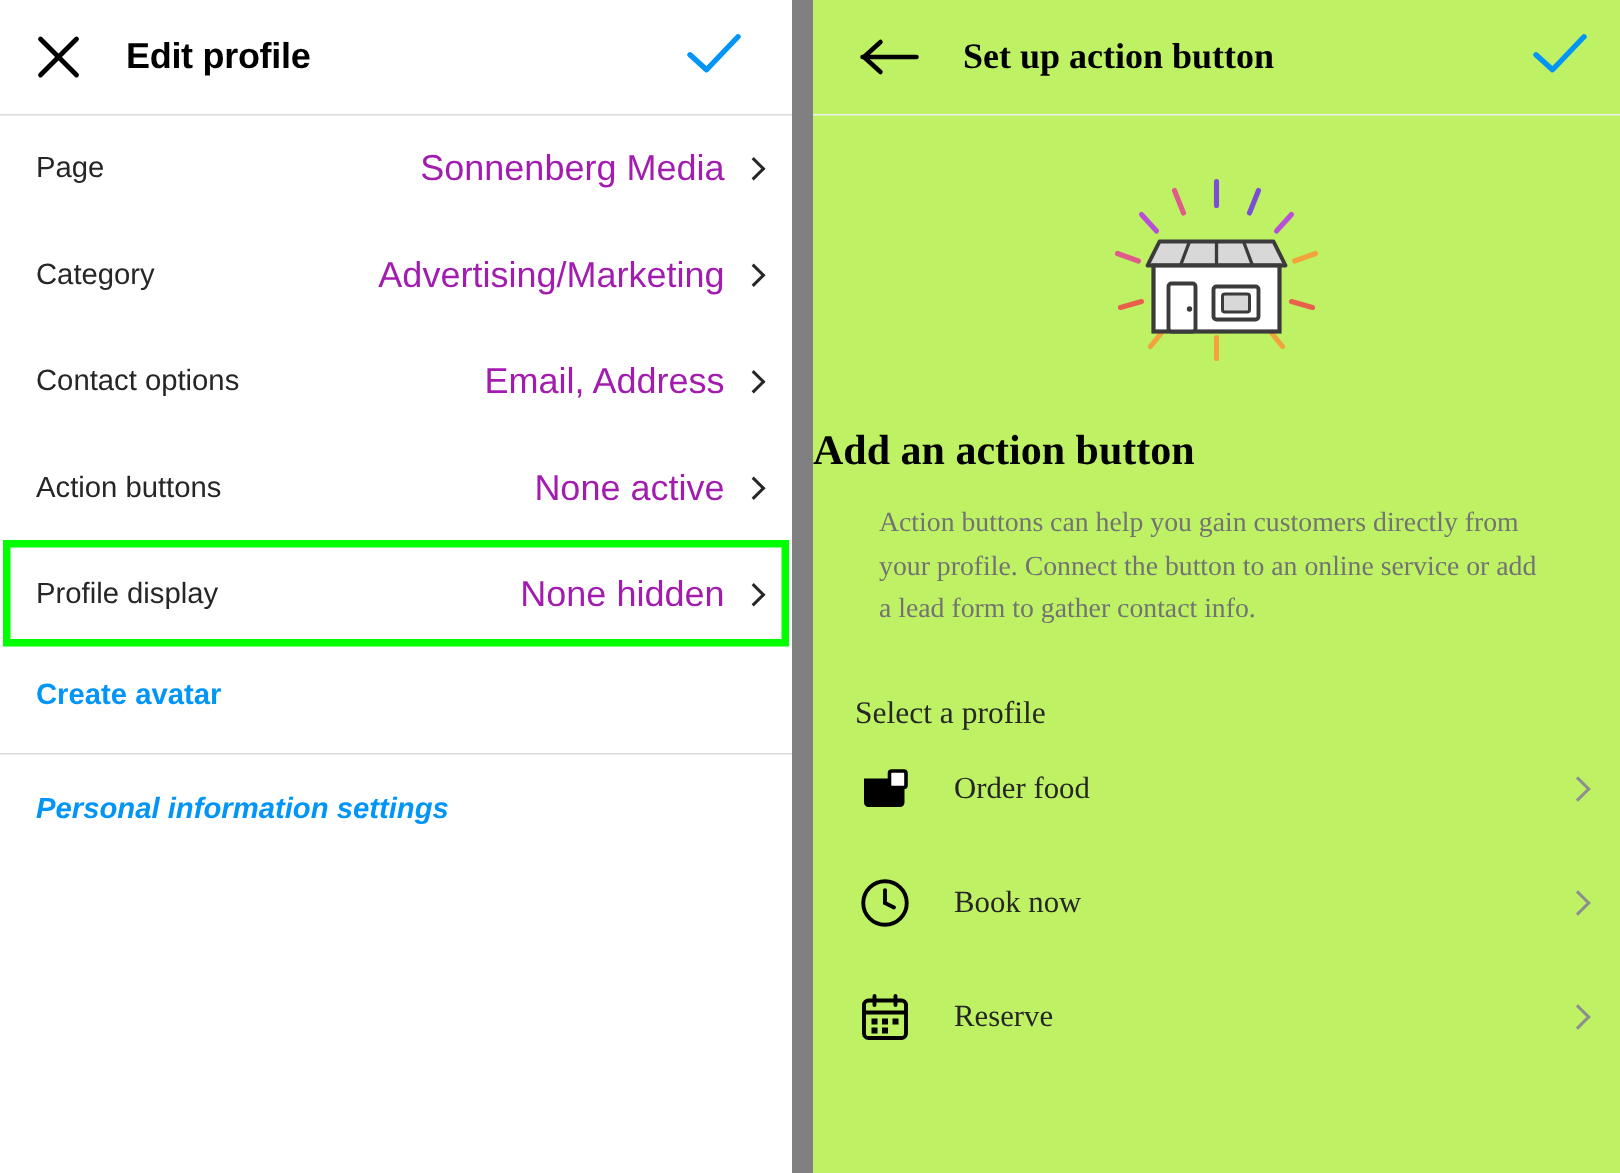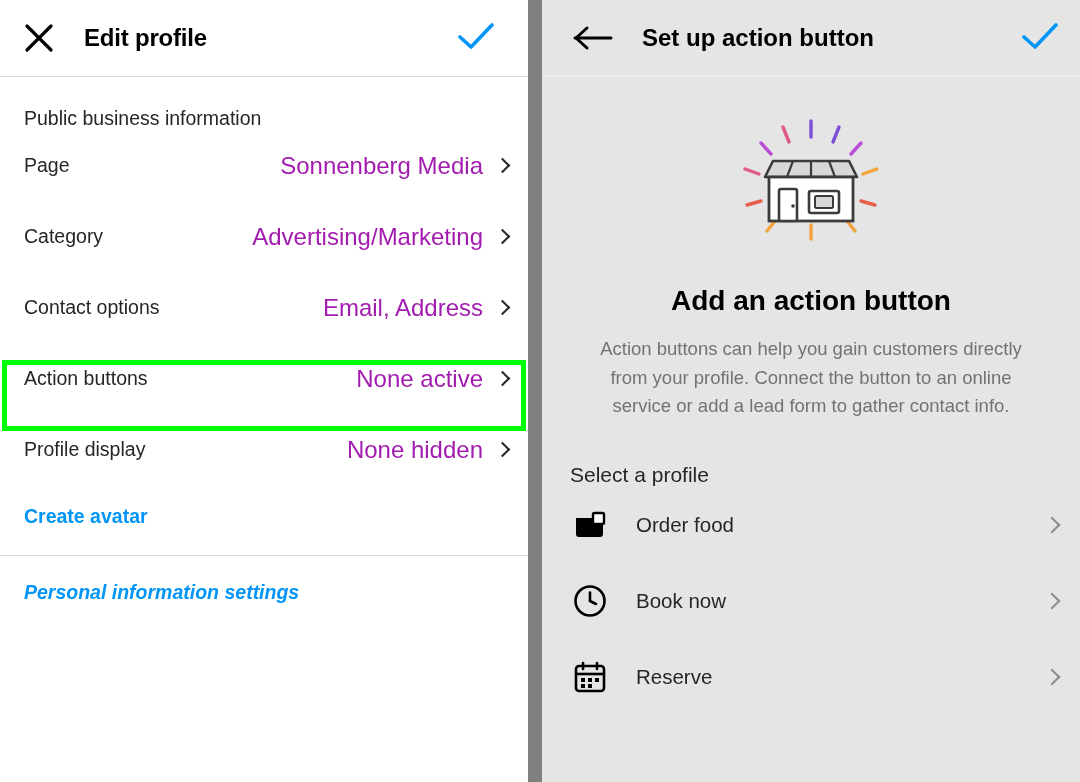--- a/index.html
+++ b/index.html
@@ -10,21 +10,21 @@
     overflow: hidden;
   }
   .screens { display: flex; width: 1080px; height: 782px; }
 
   
   .left {
     width: 528px; height: 764px; background: #fff;
     position: relative; flex: 0 0 528px;
   }
   .divider-gap { width: 14px; flex: 0 0 14px; background: #808080; height: 782px; }
-  .right { width: 538px; flex: 0 0 538px; background: #e5e5e5; position: relative; }
+  .right { width: 538px; flex: 0 0 538px; background: #bef264; position: relative; font-family: Liberation Serif, serif; }
 
   .topbar {
     height: 77px; display: flex; align-items: center;
     border-bottom: 1px solid #dbdbdb; position: relative;
   }
   .topbar .close-x {
     width: 46px; height: 46px; margin-left: 16px;
     display: flex; align-items: center; justify-content: center;
   }
   .topbar .title {
@@ -79,21 +79,21 @@
   .topbar-r .back {
     width: 46px; height: 46px; margin-left: 28px;
     display: flex; align-items: center; justify-content: center;
   }
   .topbar-r .title {
     font-size: 24px; font-weight: bold; color: #000;
     margin-left: 26px;
   }
   .topbar-r .check { position: absolute; right: 22px; top: 50%; transform: translateY(-50%); }
 
-  .hero { text-align: center; padding-top: 36px; }
+  .hero { padding-top: 36px; }
   .hero .illu { height: 150px; display: flex; align-items: center; justify-content: center; }
   .hero h2 {
     font-size: 28px; font-weight: bold; color: #000; margin-top: 22px;
   }
   .hero p {
     font-size: 18.5px; color: #737373; line-height: 1.55;
     margin: 18px auto 0; width: 450px;
   }
   .select-label {
     font-size: 21px; color: #262626; padding: 42px 0 0 28px;
@@ -129,21 +129,20 @@
         </svg>
       </div>
       <div class="title">Edit profile</div>
       <div class="check">
         <svg width="36" height="28" viewBox="0 0 36 28">
           <polyline points="2,15 13,25 34,3" fill="none" stroke="#0095f6" stroke-width="3.6" stroke-linecap="round" stroke-linejoin="round"></polyline>
         </svg>
       </div>
     </div>
 
-    <div class="section-label">Public business information</div>
 
     <div class="row">
       <span class="label">Page</span>
       <span class="value">Sonnenberg Media</span>
       <span class="chev"></span>
     </div>
 
     <div class="row">
       <span class="label">Category</span>
       <span class="value">Advertising/Marketing</span>

